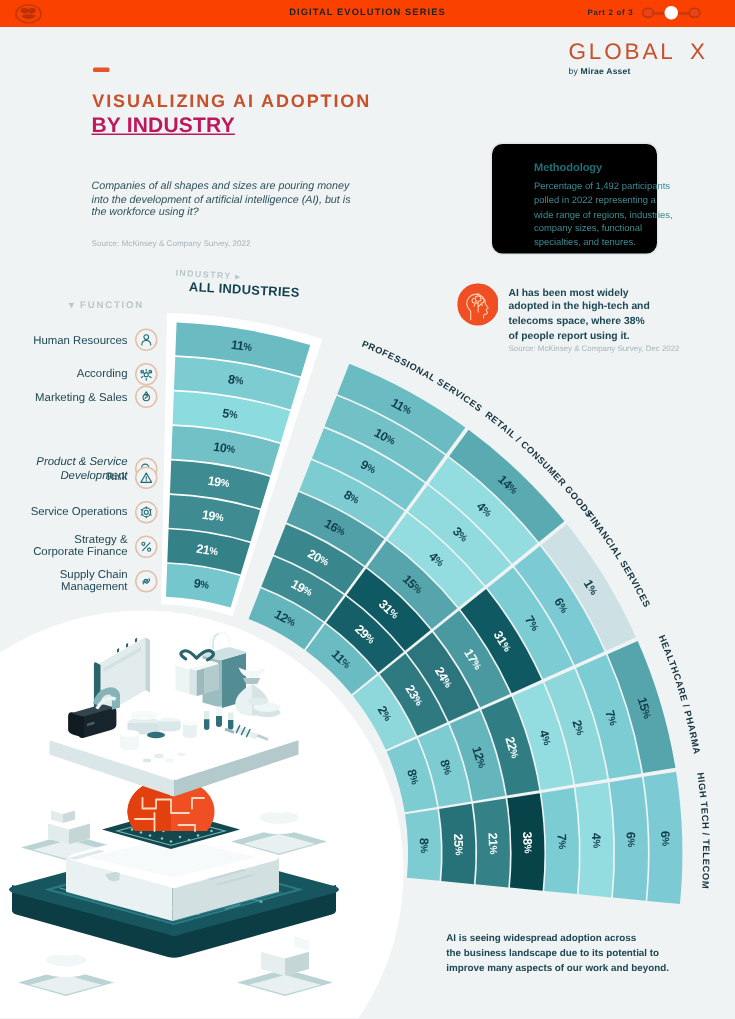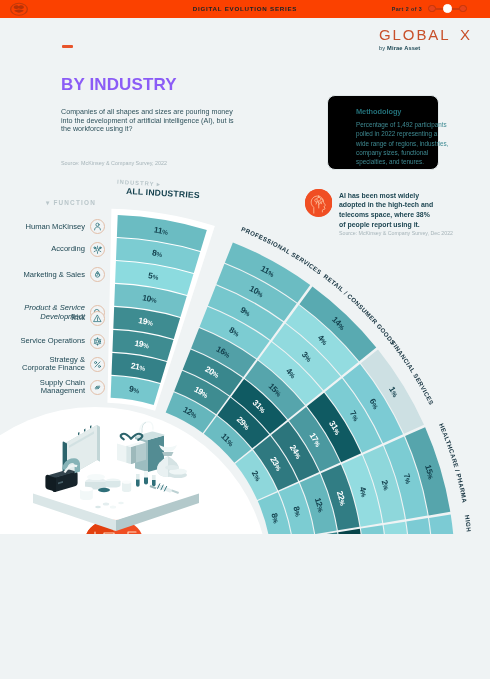--- a/index.html
+++ b/index.html
@@ -1,17 +1,17 @@
 <!DOCTYPE html>
 <html><head>
 <meta charset="utf-8">
 <style>
   html,body{margin:0;padding:0;}
   body{width:490px;height:679px;background:#eff3f4;font-family:"Liberation Sans",sans-serif;overflow:hidden;position:relative;}
-  .page{position:absolute;inset:0;width:490px;height:534px;overflow:hidden;background:#eff3f4;}
+  .page{position:absolute;inset:0;width:490px;height:679px;overflow:hidden;background:#eff3f4;}
 
   
   .topbar{position:absolute;left:0;top:0;width:490px;height:17.5px;background:#fb4100;}
   .topbar-title{position:absolute;left:0;top:0;width:490px;text-align:center;line-height:17.5px;
       font-size:6.2px;font-weight:bold;letter-spacing:.75px;color:#16242b;}
   .tb-logo{position:absolute;left:9px;top:1.6px;width:20px;height:14.5px;}
   .tb-right{position:absolute;right:23.3px;top:0;height:17.5px;display:flex;align-items:center;gap:6.1px;}
   .tb-part{font-size:5.3px;font-weight:bold;color:#1e2b32;letter-spacing:.45px;white-space:nowrap;}
   .dots{display:flex;align-items:center;}
   .dot{width:7.4px;height:7.4px;border-radius:50%;background:#e8431a;border:1.1px solid #c13509;box-sizing:border-box;}
@@ -20,22 +20,22 @@
 
   
   .brand{position:absolute;left:379px;top:27px;text-align:left;}
   .brand-name{font-size:15px;letter-spacing:1.9px;color:#c8502a;font-weight:400;white-space:nowrap;line-height:15px;}
   .brand-sub{font-size:5.7px;color:#123f4c;margin-top:3.2px;letter-spacing:.15px;white-space:nowrap;}
   .brand-sub b{font-weight:bold;}
 
   
   .tick{position:absolute;left:62px;top:45px;width:11px;height:2.6px;background:#e8542a;border-radius:1px;}
   .eyebrow{position:absolute;left:61.5px;top:60.2px;font-size:12px;font-weight:bold;color:#c8502a;letter-spacing:1.25px;}
-  .bigtitle{position:absolute;left:61px;top:74.8px;font-size:17px;font-weight:bold;color:#8b5cf6;letter-spacing:0.13px;}
-  .lead{position:absolute;left:61px;top:108px;width:182px;font-size:7.15px;line-height:8.7px;color:#2f525c;}
+  .bigtitle{position:absolute;left:61px;top:74.8px;font-size:14px;font-weight:bold;color:#be185d;letter-spacing:0.13px;text-decoration:underline;}
+  .lead{position:absolute;left:61px;top:120px;width:182px;font-size:7.15px;line-height:8.7px;color:#2f525c;font-style:italic;}
   .lead2{position:absolute;left:61px;top:140px;width:166px;font-size:7.15px;line-height:8.7px;color:#2f525c;}
   .leadsrc{position:absolute;left:61px;top:160px;font-size:5.4px;color:#a6b4b9;}
 
   
   .method{position:absolute;left:327px;top:95px;width:112px;height:75px;padding:11px 0 0 28px;
      border:1px solid #e0e7e8;border-radius:8px;background:#000000;box-sizing:border-box;}
   .method h4{margin:0 0 4.2px 0;font-size:7.4px;color:#226f78;letter-spacing:-0.05px;font-weight:bold;}
   .method p{margin:0;width:95px;font-size:6.3px;line-height:9.25px;color:#3f8b93;}
 
   
@@ -89,20 +89,21 @@
   </div>
 
   <div class="brand">
     <div class="brand-name">
       <span style="word-spacing:4px">GLOBAL X</span>
     </div>
     <div class="brand-sub">by <b>Mirae Asset</b></div>
   </div>
 
   <div class="tick"></div>
+  <div class="eyebrow">VISUALIZING AI ADOPTION</div>
   <div class="bigtitle">BY INDUSTRY</div>
   <div class="lead">Companies of all shapes and sizes are pouring money into the development of artificial intelligence (AI), but is the workforce using it?</div>
   <div class="leadsrc">Source:  McKinsey &amp; Company Survey, 2022</div>
 
   <div class="method">
     <h4>Methodology</h4>
     <p>Percentage of 1,492 participants polled in 2022 representing a wide range of regions, industries, company sizes, functional specialties, and tenures.</p>
   </div>
 
   <div class="callout">
@@ -123,40 +124,40 @@
 
   <div class="footnote"><span>AI is seeing widespread adoption across</span><br><span>the business landscape due to its potential to</span><br><span>improve many aspects of our work and beyond.</span></div>
   <div class="botsrc">Source: McKinsey &amp; Company Survey, Dec 2022</div>
 
   <div class="funclabel">▾ <span>FUNCTION</span></div>
   <div class="indlabel"><span>INDUSTRY</span> ▸</div>
   <div class="allind">ALL INDUSTRIES</div>
 
   <div class="flist" id="flist">
       <div class="frow" style="top: 0px;">
-        <span class="ftext">Human McKinsey</span>
+        <span class="ftext">Human Resources</span>
         <span class="fic">
           <svg viewBox="0 0 16 16" width="11" height="11" fill="none" stroke="#1d6a74" stroke-width="1.05" stroke-linecap="round" stroke-linejoin="round">
             <circle cx="8" cy="5.4" r="2.3"></circle>
             <path d="M3.7 13c0-2.7 1.9-4.3 4.3-4.3s4.3 1.6 4.3 4.3"></path>
           </svg>
         </span>
       </div>
       <div class="frow" style="top: 22.95px;">
         <span class="ftext">According</span>
         <span class="fic">
           <svg viewBox="0 0 16 16" width="11" height="11" fill="none" stroke="#1d6a74" stroke-width="1.05" stroke-linecap="round" stroke-linejoin="round">
             <circle cx="8" cy="8.4" r="2"></circle>
             <path d="M8 3.1v1.8M8 11.9v1.8M3.2 5.6l1.6.9M11.2 10.2l1.6.9M3.2 11.1l1.6-.9M11.2 6.5l1.6-.9"></path>
             <circle cx="4.1" cy="5.5" r="1.3"></circle>
             <circle cx="11.9" cy="5.5" r="1.3"></circle>
           </svg>
         </span>
       </div>
-      <div class="frow" style="top: 48px;">
+      <div class="frow" style="top: 38px;">
         <span class="ftext">Marketing &amp; Sales</span>
         <span class="fic">
           <svg viewBox="0 0 16 16" width="11" height="11" fill="none" stroke="#1d6a74" stroke-width="1.05" stroke-linecap="round" stroke-linejoin="round">
             <circle cx="8" cy="8.8" r="3.1"></circle>
             <path d="M6.3 5.9 8 3.2l1.7 2.7M6.9 9.6c0-.7.5-1.1 1.1-1.1s1.1-.3 1.1-1-.5-1-1.1-1"></path>
           </svg>
         </span>
       </div>
       <div class="frow" style="top: 86px; font-style: italic;">
         <span class="ftext">Product &amp; Service<br>Development</span>

